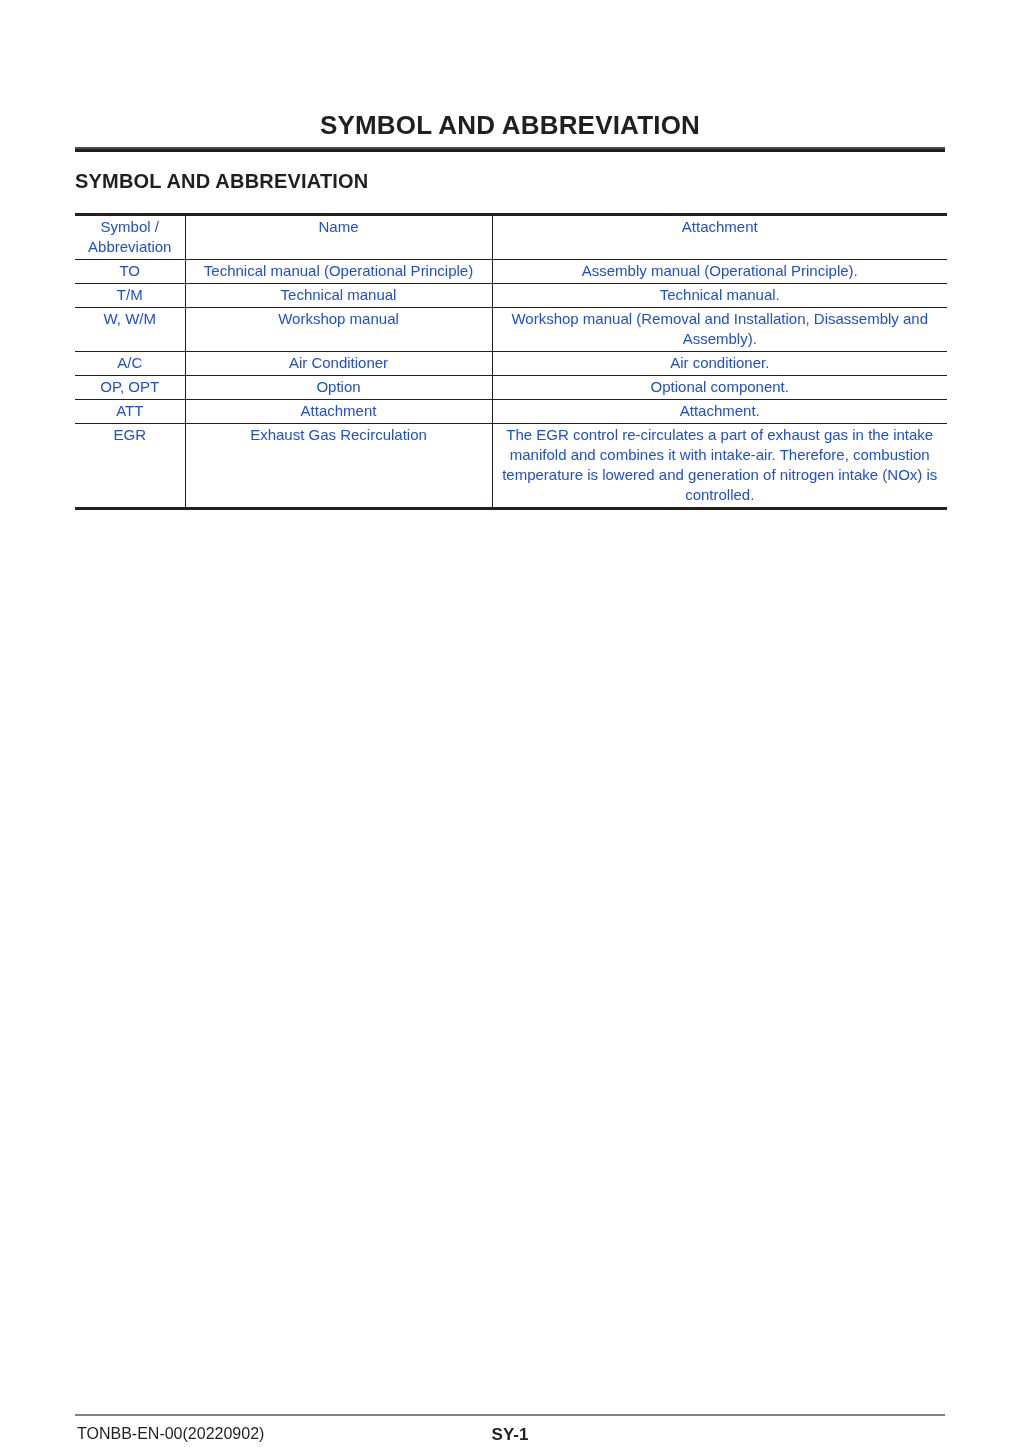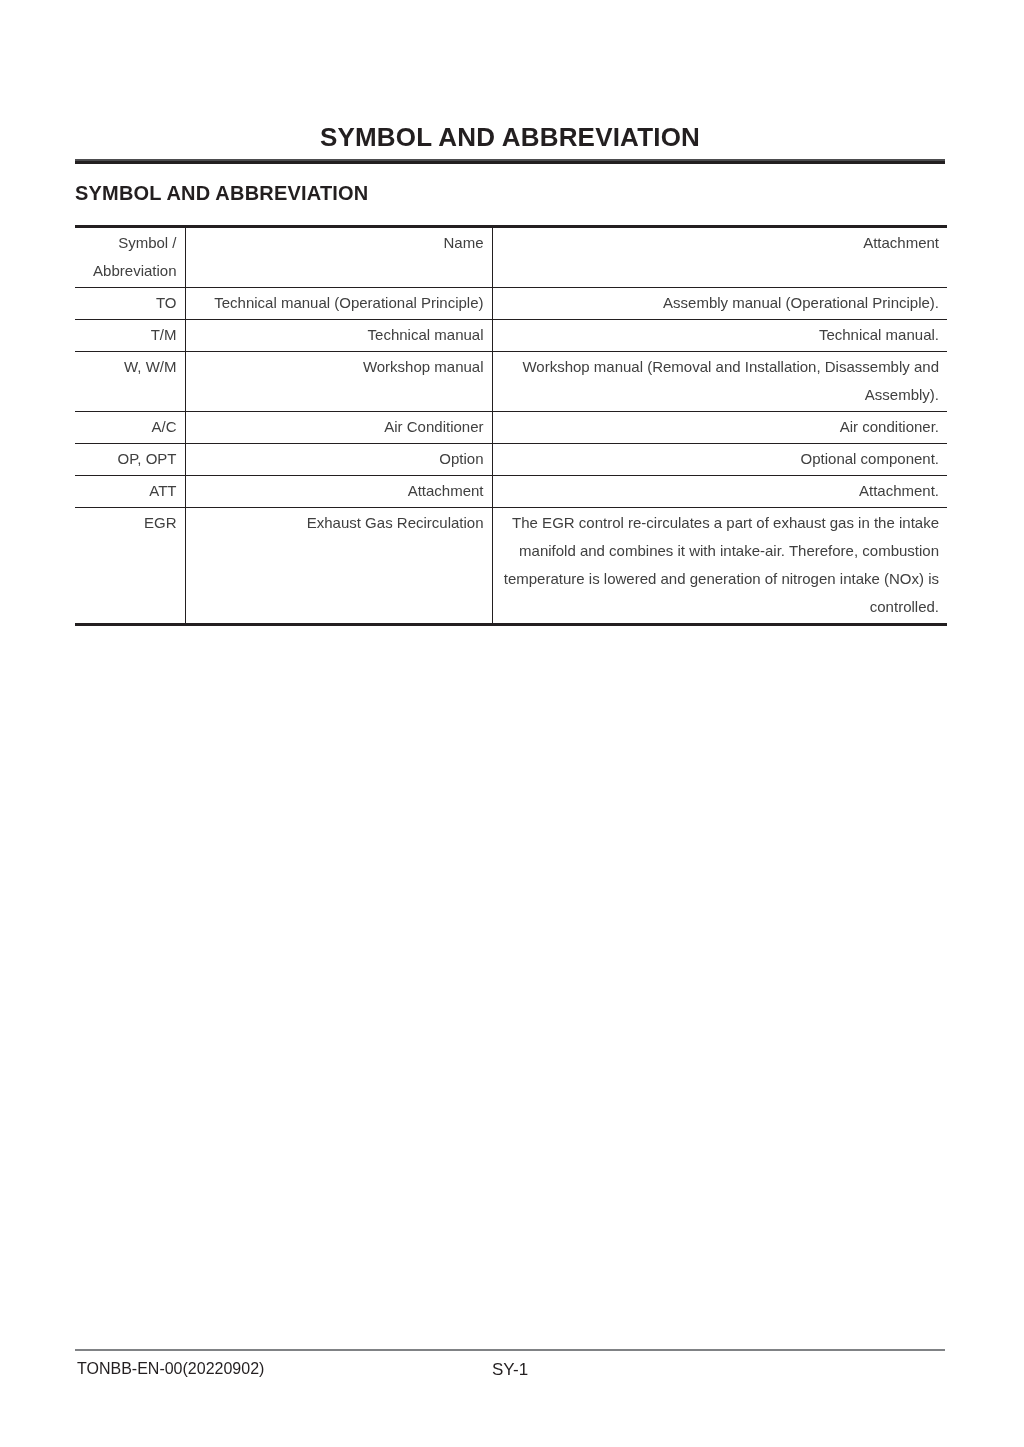--- a/index.html
+++ b/index.html
@@ -14,21 +14,20 @@
     background: #ffffff;
     color: #231f20;
     overflow: hidden;
   }
 
   .content {
     position: absolute;
     left: 75px;
     top: 0;
     width: 870px;
-    margin-top: 12px;
   }
 
   .doc-title {
     margin-top: 110px;
     text-align: center;
     font-size: 26px;
     font-weight: bold;
     letter-spacing: 0.2px;
     line-height: 30px;
   }
@@ -53,50 +52,51 @@
     width: 872px;
     border-collapse: collapse;
     table-layout: fixed;
     border-top: 3px solid #231f20;
     border-bottom: 3px solid #231f20;
   }
   table.abbrev th,
   table.abbrev td {
     font-size: 15px;
     font-weight: normal;
-    line-height: 28px;
-    text-align: right;
+    line-height: 20px;
+    text-align: center;
     vertical-align: top;
     padding: 1px 8px 2px 8px;
     border-bottom: 1px solid #231f20;
-    color: #404040;
+    color: #1d4ed8;
   }
   table.abbrev th { white-space: pre-line; }
   table.abbrev th + th,
   table.abbrev td + td { border-left: 1px solid #231f20; }
 
   .footer {
     position: absolute;
-    top: 1349px;
+    top: 1414px;
     left: 75px;
     width: 870px;
     border-top: 2px solid #808285;
     padding-top: 9px;
   }
   .footer-code {
     position: absolute;
     left: 2px;
     top: 9px;
     font-size: 16px;
     color: #231f20;
   }
   .footer-page {
     text-align: center;
     font-size: 17px;
     color: #231f20;
+    font-weight: bold;
   }
 </style>
 </head>
 <body>
 
 <div class="page">
   <div class="content">
 
     <div class="doc-title">SYMBOL AND ABBREVIATION</div>
     <div class="double-rule"></div>

